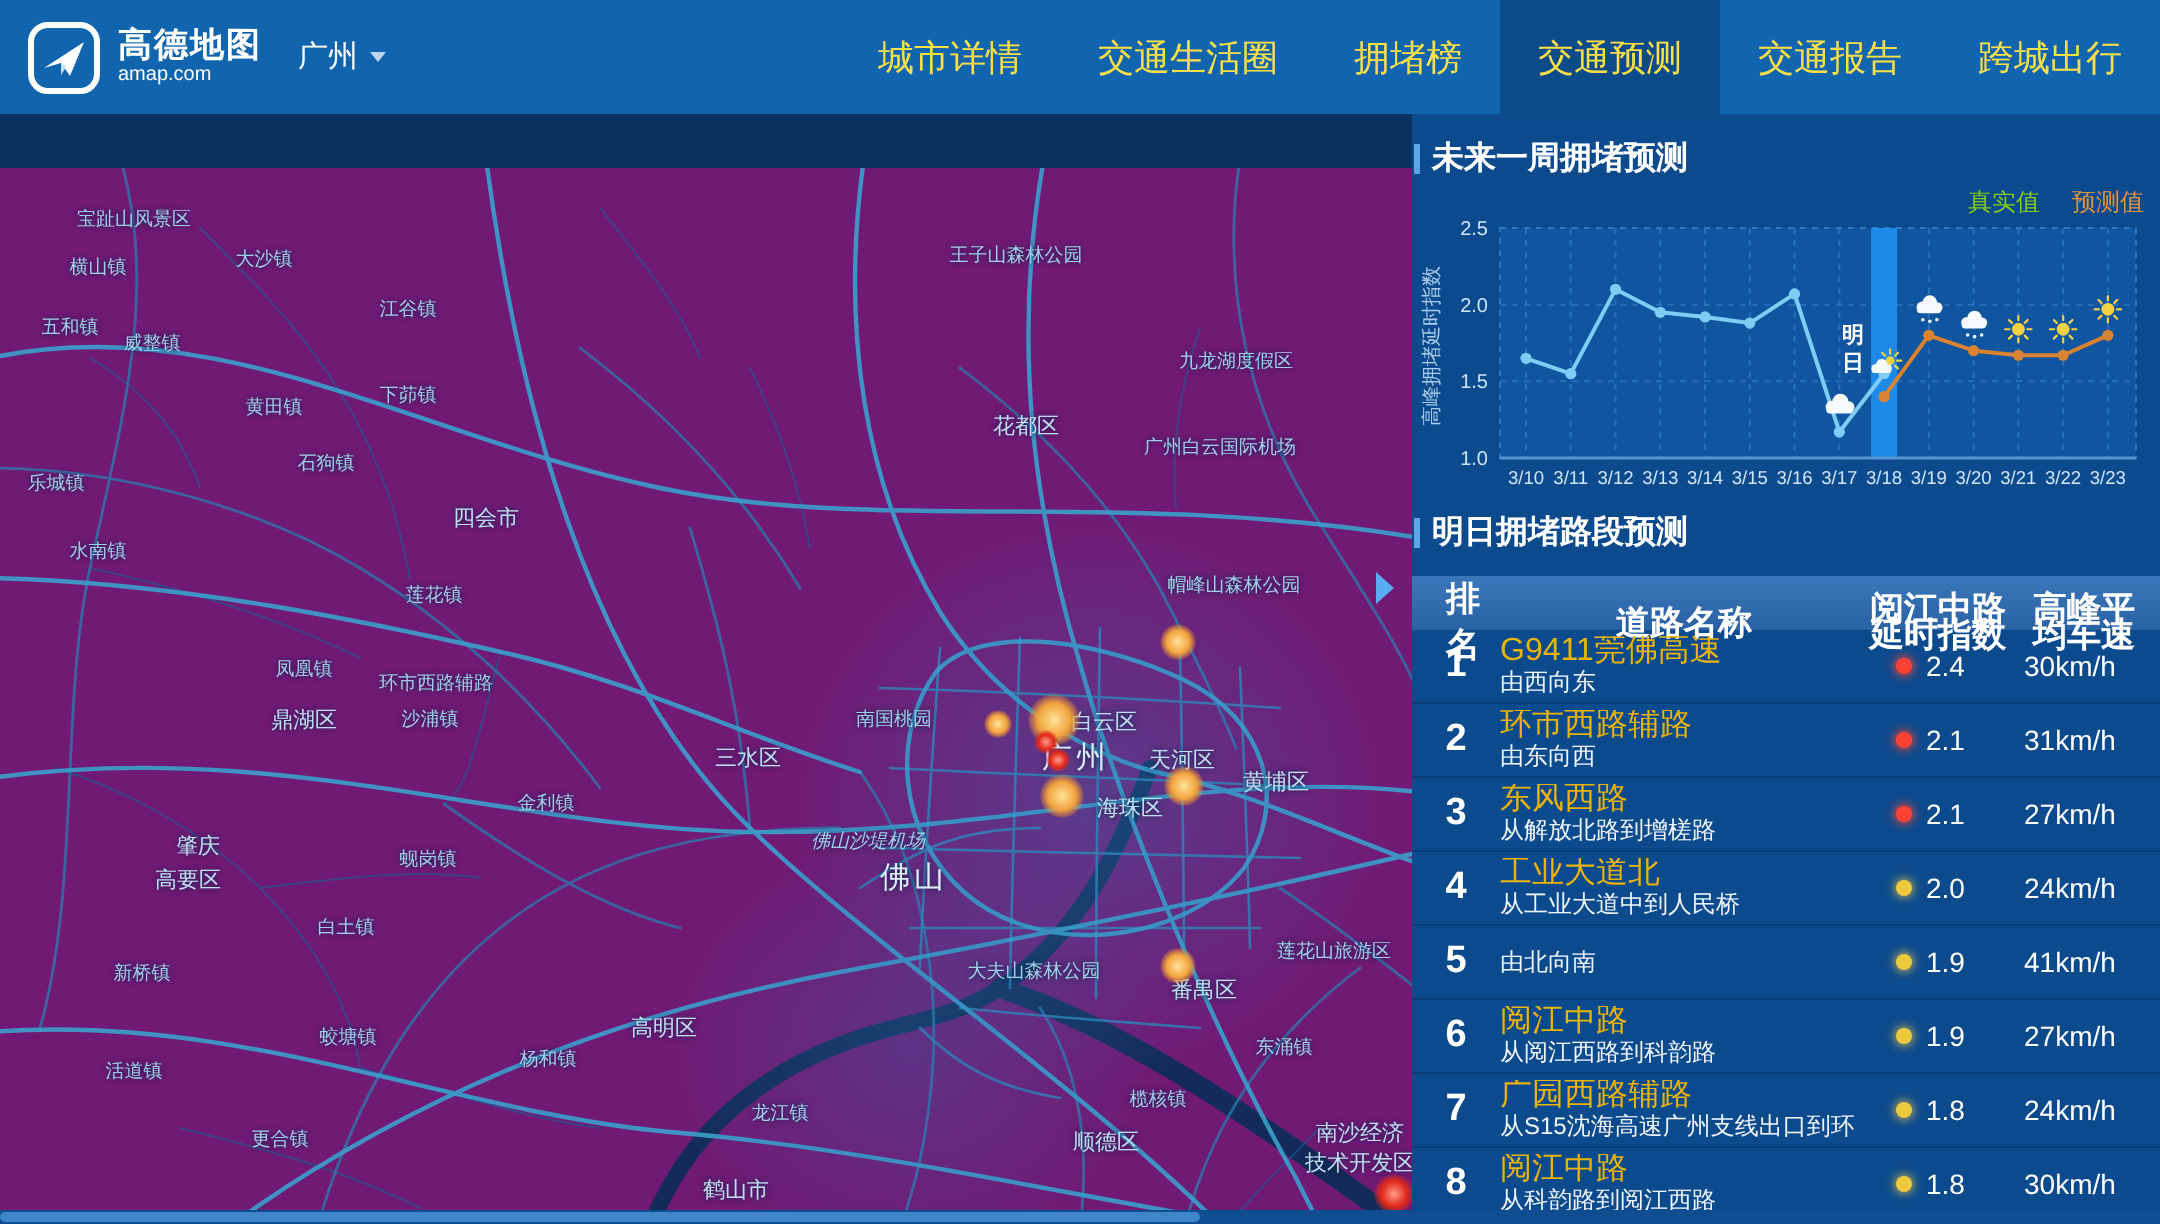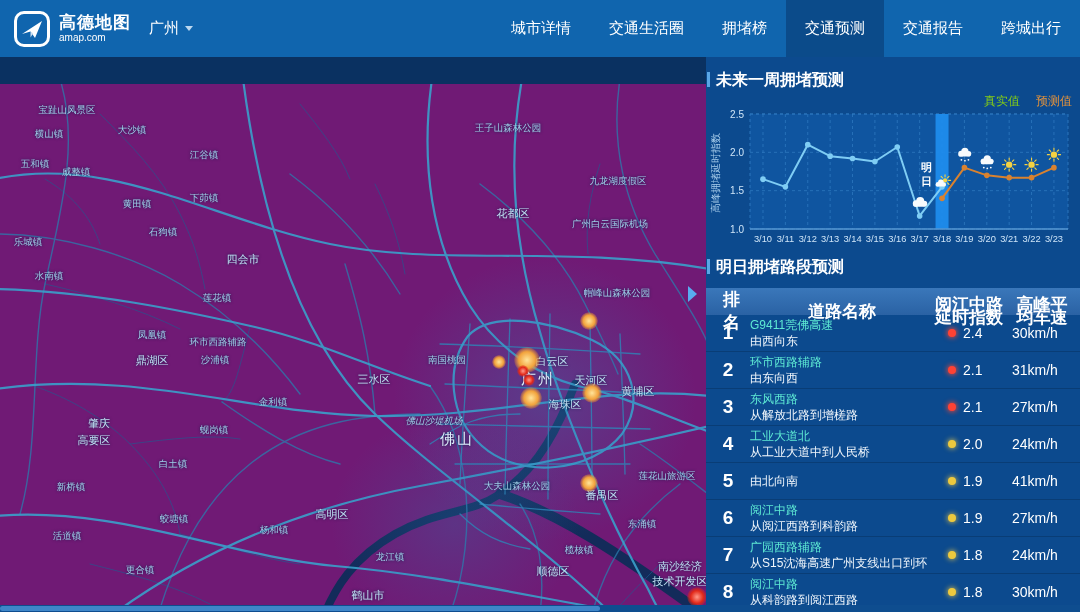--- a/index.html
+++ b/index.html
@@ -10,21 +10,21 @@
   }
   
   .navbar{position:absolute;top:0;left:0;width:1080px;height:57px;background:#1065ae;display:flex;align-items:center;z-index:30;}
   .logo{display:flex;align-items:center;gap:9px;padding-left:14px;cursor:pointer;}
   .logo-icon{width:36px;height:36px;border:3px solid #fff;border-radius:10px;background:#1065ae;display:flex;align-items:center;justify-content:center;box-sizing:border-box;}
   .logo-text .cn{font-size:17px;font-weight:bold;color:#fff;line-height:18px;letter-spacing:1px;}
   .logo-text .en{font-size:10px;color:#fff;line-height:11px;}
   .city-sel{display:flex;align-items:center;gap:6px;color:#fff;font-size:15px;margin-left:18px;cursor:pointer;}
   .caret{width:0;height:0;border-left:4px solid transparent;border-right:4px solid transparent;border-top:5px solid #bcd8f0;}
   .nav-menu{margin-left:auto;display:flex;height:100%;}
-  .nav-item{display:flex;align-items:center;padding:0 19px;color:#ffffff;font-size:15px;cursor:pointer;}
+  .nav-item{display:flex;align-items:center;padding:0 19px;color:#fde047;font-size:18px;cursor:pointer;}
   .nav-item.active{background:#0b4b8a;}
   
   .main-map{position:absolute;top:57px;left:0;width:767px;height:555px;background:#701a75;overflow:hidden;margin-top:27px;}
   .main-map svg{position:absolute;left:0;top:0;}
   .glow{position:absolute;pointer-events:none;}
   .glow1{left:380px;top:160px;width:330px;height:310px;background:radial-gradient(ellipse at center,rgba(45,132,188,.32),transparent 65%);}
   .glow2{left:320px;top:320px;width:270px;height:240px;background:radial-gradient(ellipse at center,rgba(40,122,178,.26),transparent 65%);}
   .mlabel{position:absolute;transform:translate(-50%,-50%);color:#9fcfe8;white-space:pre-line;text-align:center;pointer-events:none;text-shadow:0 0 3px rgba(5,30,70,.9);}
   .mlabel.sm{font-size:9.5px;}
   .mlabel.md{font-size:11px;color:#bfe0f2;}
@@ -46,21 +46,21 @@
   .y-axis-wrap{position:absolute;left:2px;top:58px;width:16px;height:116px;pointer-events:none;}
   .y-axis-label{position:absolute;left:50%;top:50%;transform:translate(-50%,-50%) rotate(-90deg);white-space:nowrap;font-size:10px;color:#a8cdeb;}
   
   .thead{position:absolute;top:231px;left:0;width:374px;height:27px;background:linear-gradient(180deg,#3a77ba,#2a62a4);display:grid;grid-template-columns:44px 184px 70px 76px;align-items:center;color:#fff;font-weight:bold;font-size:17px;}
   .thead .h1{padding-left:17px;}
   .thead .h2,.thead .h3,.thead .h4{text-align:center;white-space:pre-line;line-height:13px;}
   .tbody{position:absolute;top:258px;left:0;width:374px;}
   .trow{display:grid;grid-template-columns:44px 184px 70px 76px;height:37px;align-items:center;border-bottom:1px solid rgba(6,36,74,.35);cursor:pointer;box-sizing:border-box;}
   .rank{text-align:center;font-size:19px;font-weight:bold;color:#fff;}
   .roadcell{overflow:hidden;}
-  .rname{font-size:12px;color:#5eead4;line-height:15px;white-space:nowrap;overflow:hidden;}
+  .rname{font-size:16px;color:#eab308;line-height:15px;white-space:nowrap;overflow:hidden;}
   .rdesc{font-size:12px;color:#f0f6fc;line-height:16px;white-space:nowrap;overflow:hidden;}
   .idxcell{display:flex;align-items:center;gap:7px;font-size:14px;color:#fff;padding-left:14px;}
   .dot{width:8px;height:8px;border-radius:50%;flex:0 0 auto;}
   .dot.red{background:#ff4234;box-shadow:0 0 5px 1px rgba(255,70,50,.85);}
   .dot.yellow{background:#edc93e;box-shadow:0 0 5px 1px rgba(240,205,70,.7);}
   .speedcell{font-size:14px;color:#fff;padding-left:8px;}
   
   .hscroll{position:absolute;left:0;top:605px;width:1080px;height:7px;background:#0e4d8f;z-index:40;}
   .hthumb{position:absolute;left:0;top:1px;width:600px;height:5px;background:#3e86c8;border-radius:3px;cursor:grab;}
 </style>

